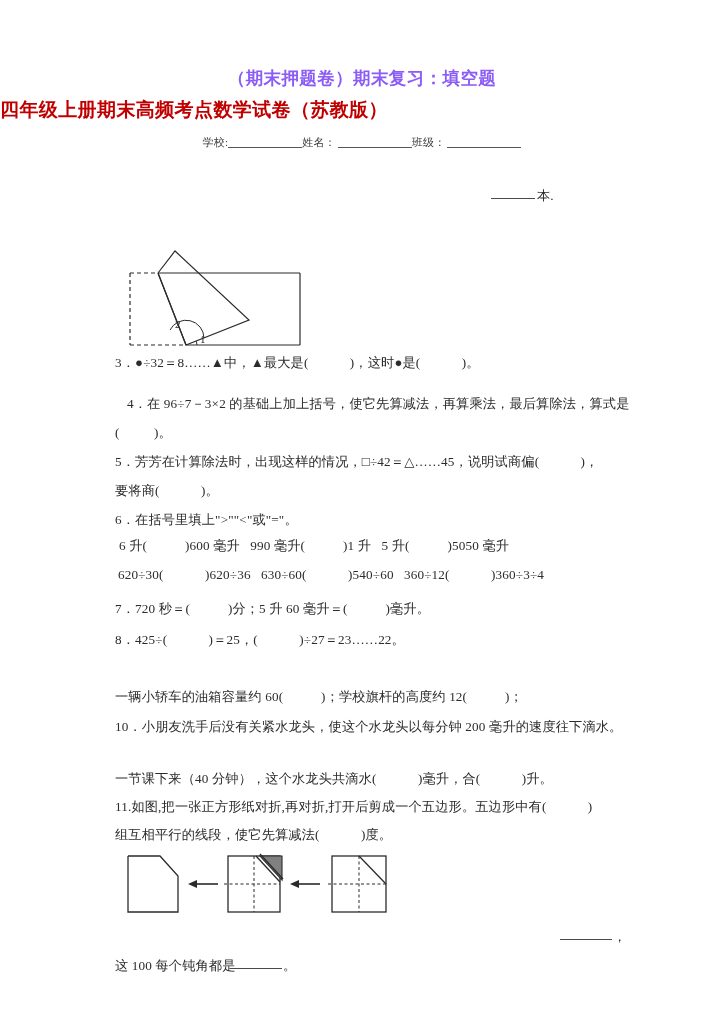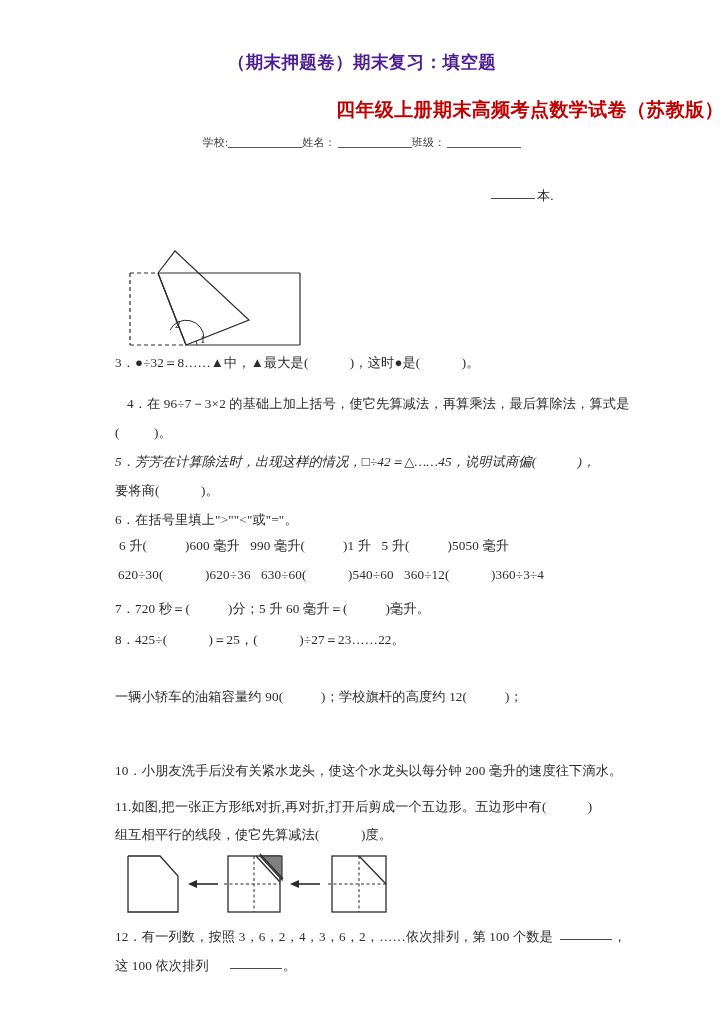--- a/index.html
+++ b/index.html
@@ -18,31 +18,31 @@
   .page {
     position: absolute;
     left: 0; top: 0;
     width: 724px;
     height: 1024px;
     padding: 0;
   }
   
   .title-1 {
     text-align: center;
-    color: #4c1d95;
+    color: #8b5cf6;
     font-weight: bold;
     font-size: 17.5px;
     letter-spacing: 0.4px;
-    margin: 0;
+    margin: 16px;
     position: absolute;
     left: 0; right: 0;
     top: 50px;
   }
   .title-2 {
-    text-align: right;
+    text-align: left;
     color: #c00000;
     font-weight: bold;
     font-size: 19px;
     letter-spacing: 0.4px;
     margin: 0;
     position: absolute;
     left: 0; right: 0;
     top: 97px;
   }
   .idline {
@@ -130,21 +130,21 @@
     <span class="ln">3．●÷32＝8……▲中，▲最大是(            )，这时●是(            )。</span>
   </div>
 
   <div class="q" style="top:395px;margin-left:12px;">
     <span class="ln">4．在 96÷7－3×2 的基础上加上括号，使它先算减法，再算乘法，最后算除法，算式是</span>
   </div>
   <div class="q" style="top:424px;">
     <span class="ln">(          )。</span>
   </div>
 
-  <div class="q" style="top:453px;font-style:italic;">
+  <div class="q" style="top:453px;">
     <span class="ln">5．芳芳在计算除法时，出现这样的情况，□÷42＝△……45，说明试商偏(            )，</span>
   </div>
   <div class="q" style="top:482px;">
     <span class="ln">要将商(            )。</span>
   </div>
 
   <div class="q" style="top:511px;">
     <span class="ln">6．在括号里填上"&gt;""&lt;"或"="。</span>
   </div>
   <div class="q" style="top:537px; left:119px;">
@@ -156,25 +156,28 @@
 
   <div class="q" style="top:600px;">
     <span class="ln">7．720 秒＝(           )分；5 升 60 毫升＝(           )毫升。</span>
   </div>
 
   <div class="q" style="top:631px;">
     <span class="ln">8．425÷(            )＝25，(            )÷27＝23……22。</span>
   </div>
 
   <div class="q" style="top:688px;">
-    <span class="ln">一辆小轿车的油箱容量约 90(           )；学校旗杆的高度约 12(           )；</span>
-  </div>
-
-  <div class="q" style="top:762px;">
+    <span class="ln">一辆小轿车的油箱容量约 60(           )；学校旗杆的高度约 12(           )；</span>
+  </div>
+
+  <div class="q" style="top:718px;">
     <span class="ln">10．小朋友洗手后没有关紧水龙头，使这个水龙头以每分钟 200 毫升的速度往下滴水。</span>
+  </div>
+  <div class="q" style="top:770px;">
+    <span class="ln">一节课下来（40 分钟），这个水龙头共滴水(            )毫升，合(            )升。</span>
   </div>
 
   <div class="q" style="top:798px;">
     <span class="ln">11.如图,把一张正方形纸对折,再对折,打开后剪成一个五边形。五边形中有(            )</span>
   </div>
   <div class="q" style="top:826px;">
     <span class="ln">组互相平行的线段，使它先算减法(            )度。</span>
   </div>
 
   <svg class="fig" id="fig-panels" viewBox="0 0 290 72">
@@ -204,25 +207,22 @@
     </g>
 
     <g>
       <rect x="212" y="6" width="54" height="56" fill="none" stroke="#2b2b2b" stroke-width="1.3"></rect>
       <line x1="239" y1="6" x2="239" y2="62" stroke="#2b2b2b" stroke-width="1" stroke-dasharray="3,2.5"></line>
       <line x1="208" y1="34" x2="266" y2="34" stroke="#2b2b2b" stroke-width="1" stroke-dasharray="3,2.5"></line>
       <line x1="239" y1="6" x2="266" y2="34" stroke="#2b2b2b" stroke-width="1.3"></line>
     </g>
   </svg>
 
-  <div class="q" style="top:928px;">
-    <span class="ln">12．有一列数，按照 3，6，2，4，3，6，2，……依次排列，第 100 个数是</span>
-  </div>
   <div style="position:absolute; left:560px; top:939px; width:52px; border-bottom:1px solid #4a4a4a;"></div>
   <div style="position:absolute; left:613px; top:928px; font-size:13.2px; line-height:17px; color:#2b2b2b;">，</div>
 
   <div class="q" style="top:957px;">
-    <span class="ln">这 100 依次排列</span>
+    <span class="ln">这 100 每个钝角都是</span>
   </div>
   <div style="position:absolute; left:230px; top:968px; width:52px; border-bottom:1px solid #4a4a4a;"></div>
   <div style="position:absolute; left:283px; top:957px; font-size:13.2px; line-height:17px; color:#2b2b2b;">。</div>
 
 </div>
 
 </body></html>

